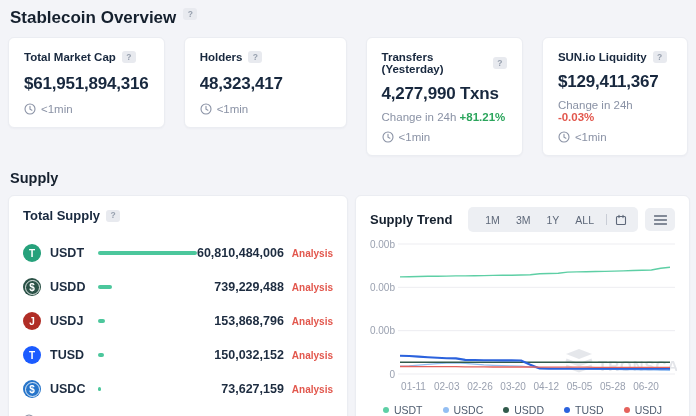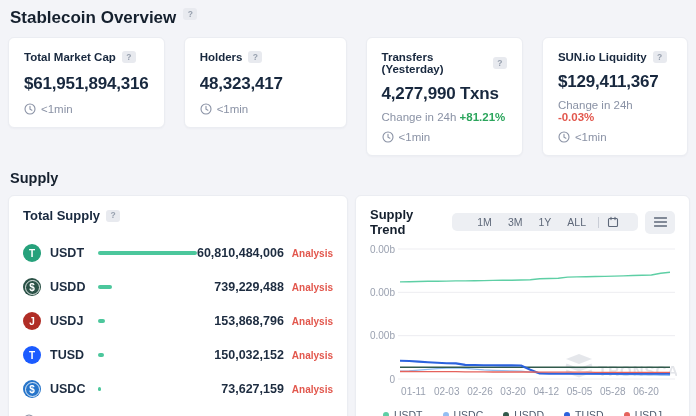--- a/index.html
+++ b/index.html
@@ -52,21 +52,21 @@
   .coin-bar { height:4px; border-radius:2px; background:#4cc79c; margin-left:6px; }
   .srow .spacer { flex:1; }
   .coin-val { font-size:12.5px; font-weight:bold; color:#1d2c40; }
   .analysis { font-size:10px; color:#e2574d; margin-left:8px; cursor:pointer;font-weight:bold; }
   .supply-updated { margin-top:8px; }
   .trend-head { display:flex; align-items:center; justify-content:space-between; }
   .trend-title { font-size:13px; font-weight:bold; color:#15202e; }
   .trend-controls { display:flex; align-items:center; gap:7px; }
   .range-pill {
     display:flex; align-items:center; background:#edeff3; border-radius:5px;
-    height:18px; padding:0 17px; gap:0;
+    height:25px; padding:0 9px; gap:0;
   }
   .range-btn { font-size:10.5px; color:#5e6879; padding:0 8px; cursor:pointer; }
   .range-div { width:1px; height:11px; background:#c9cdd6; margin:0 6px 0 4px; }
   .cal-btn { display:flex; align-items:center; padding:0 2px; cursor:pointer; }
   .menu-btn {
     width:30px; height:23px; background:#edeff3; border-radius:5px; border:none;
     display:flex; align-items:center; justify-content:center; cursor:pointer;
   }
   .chart-wrap { margin-top:4px; }
   .legend { display:flex; justify-content:center; gap:20px; margin-top:2px; }

